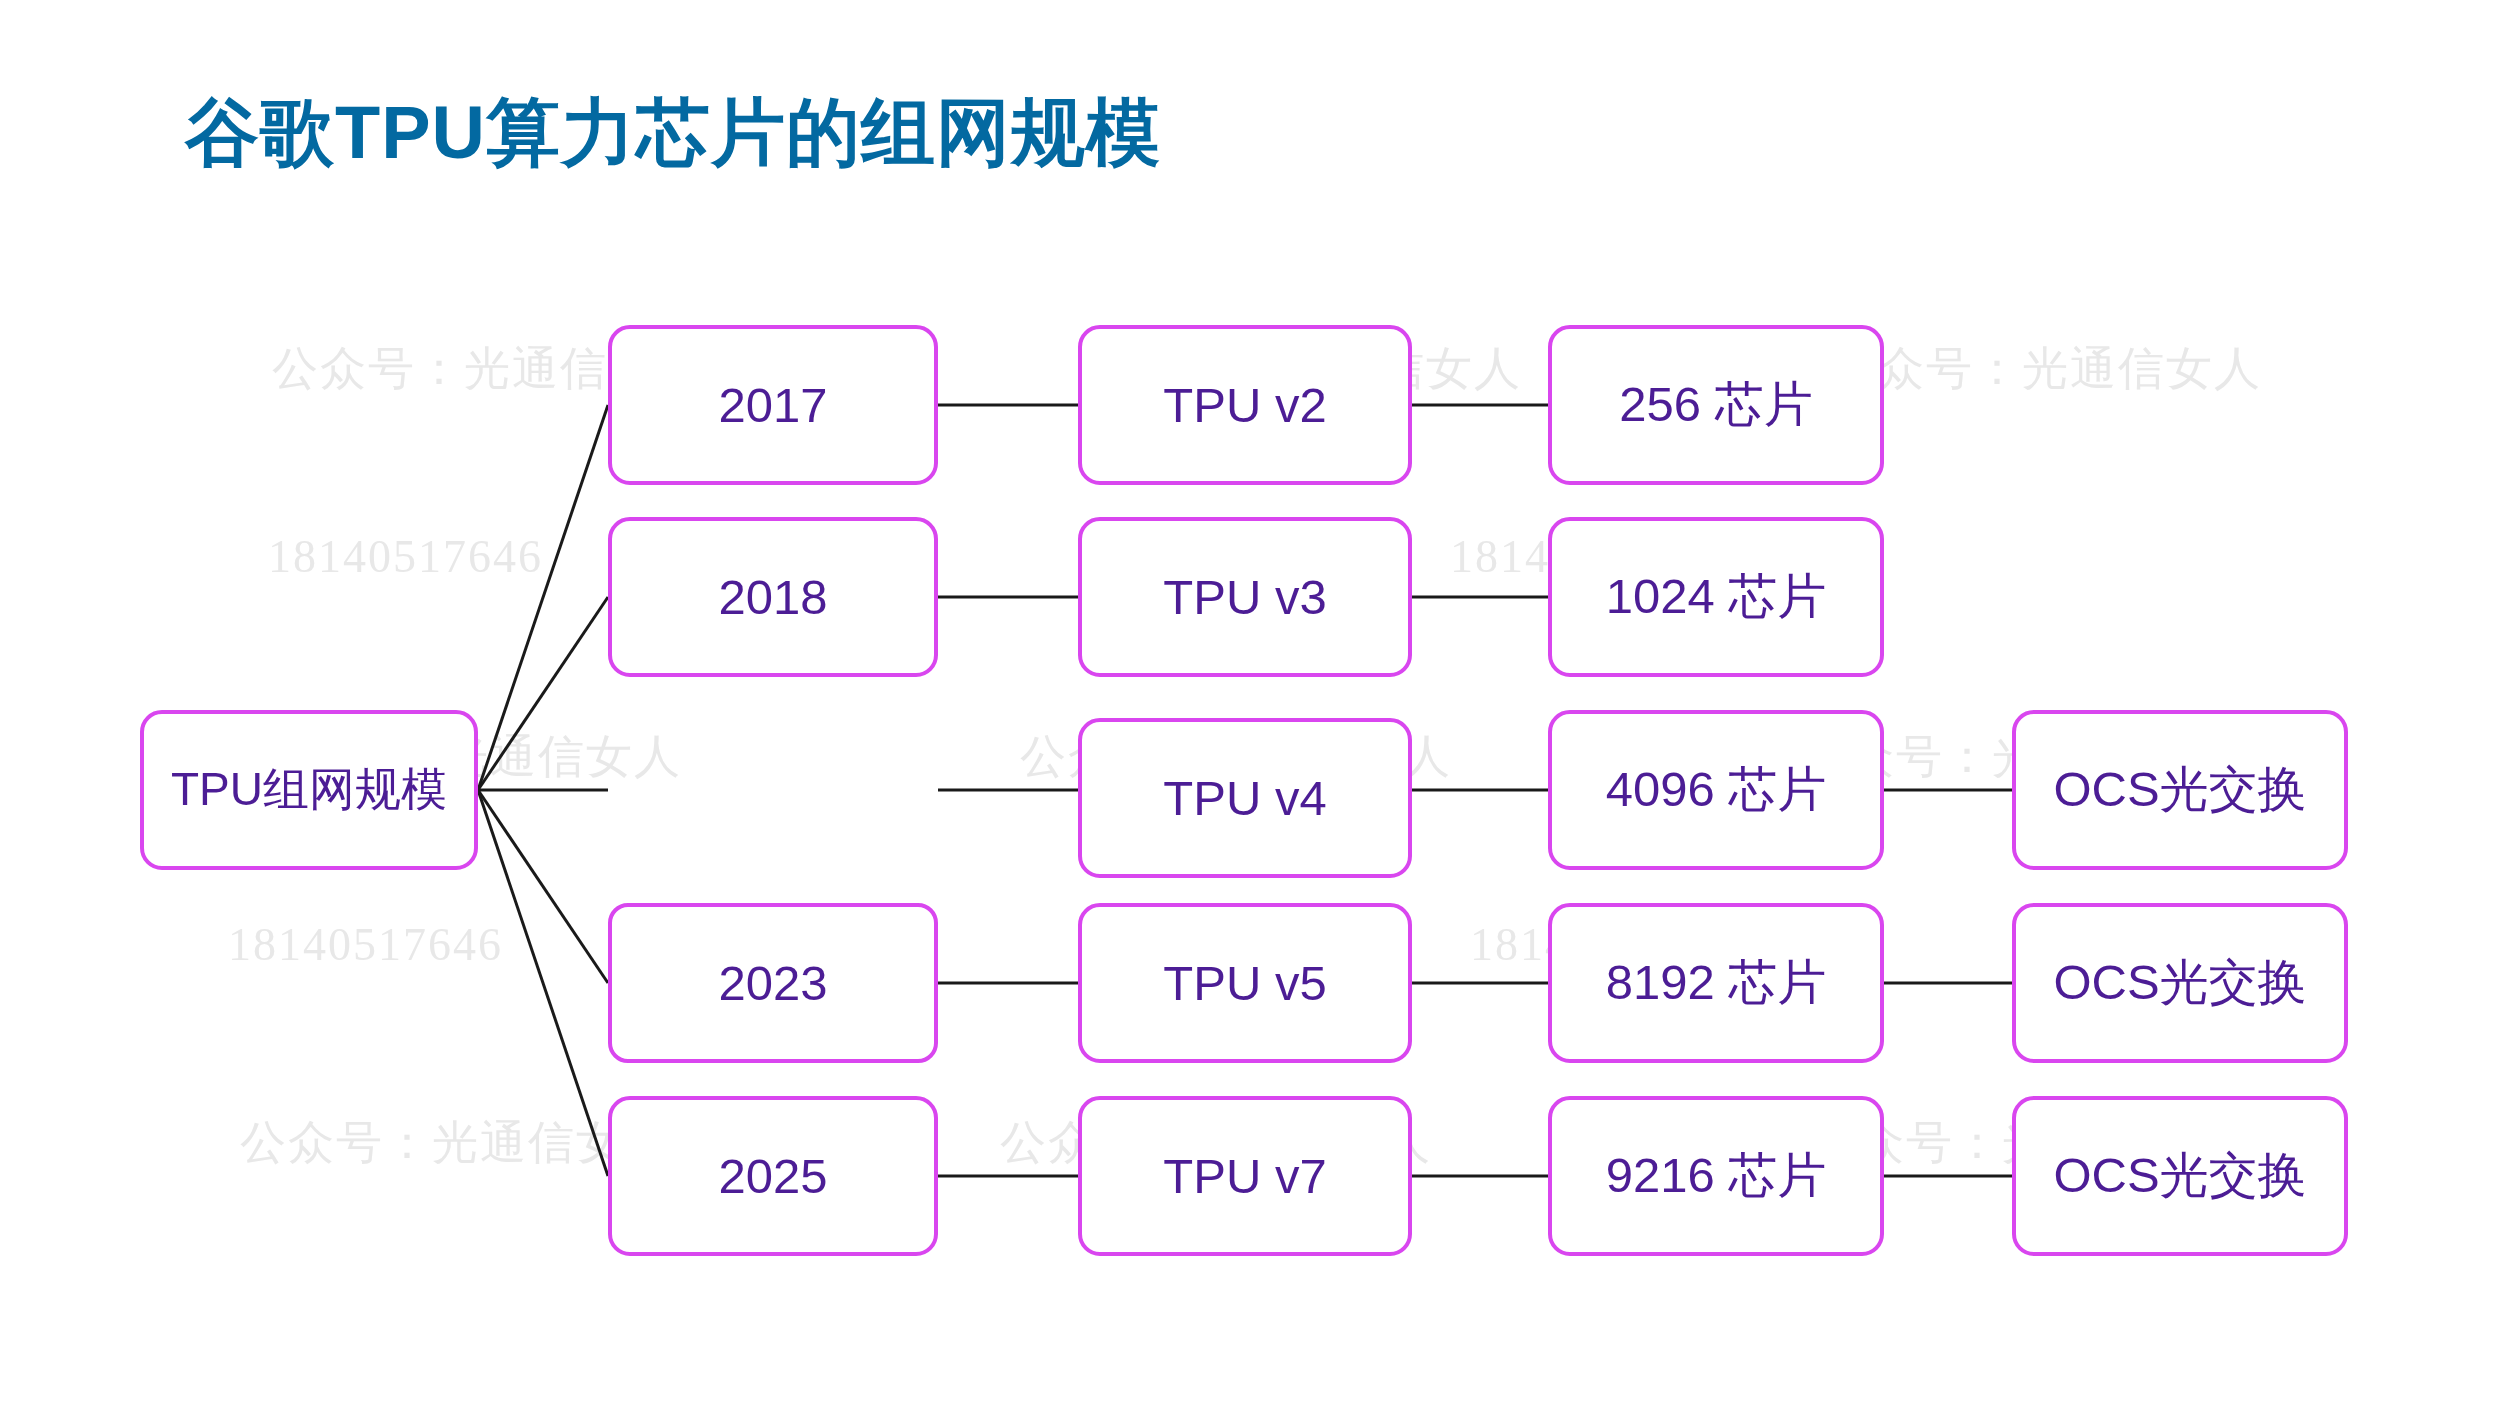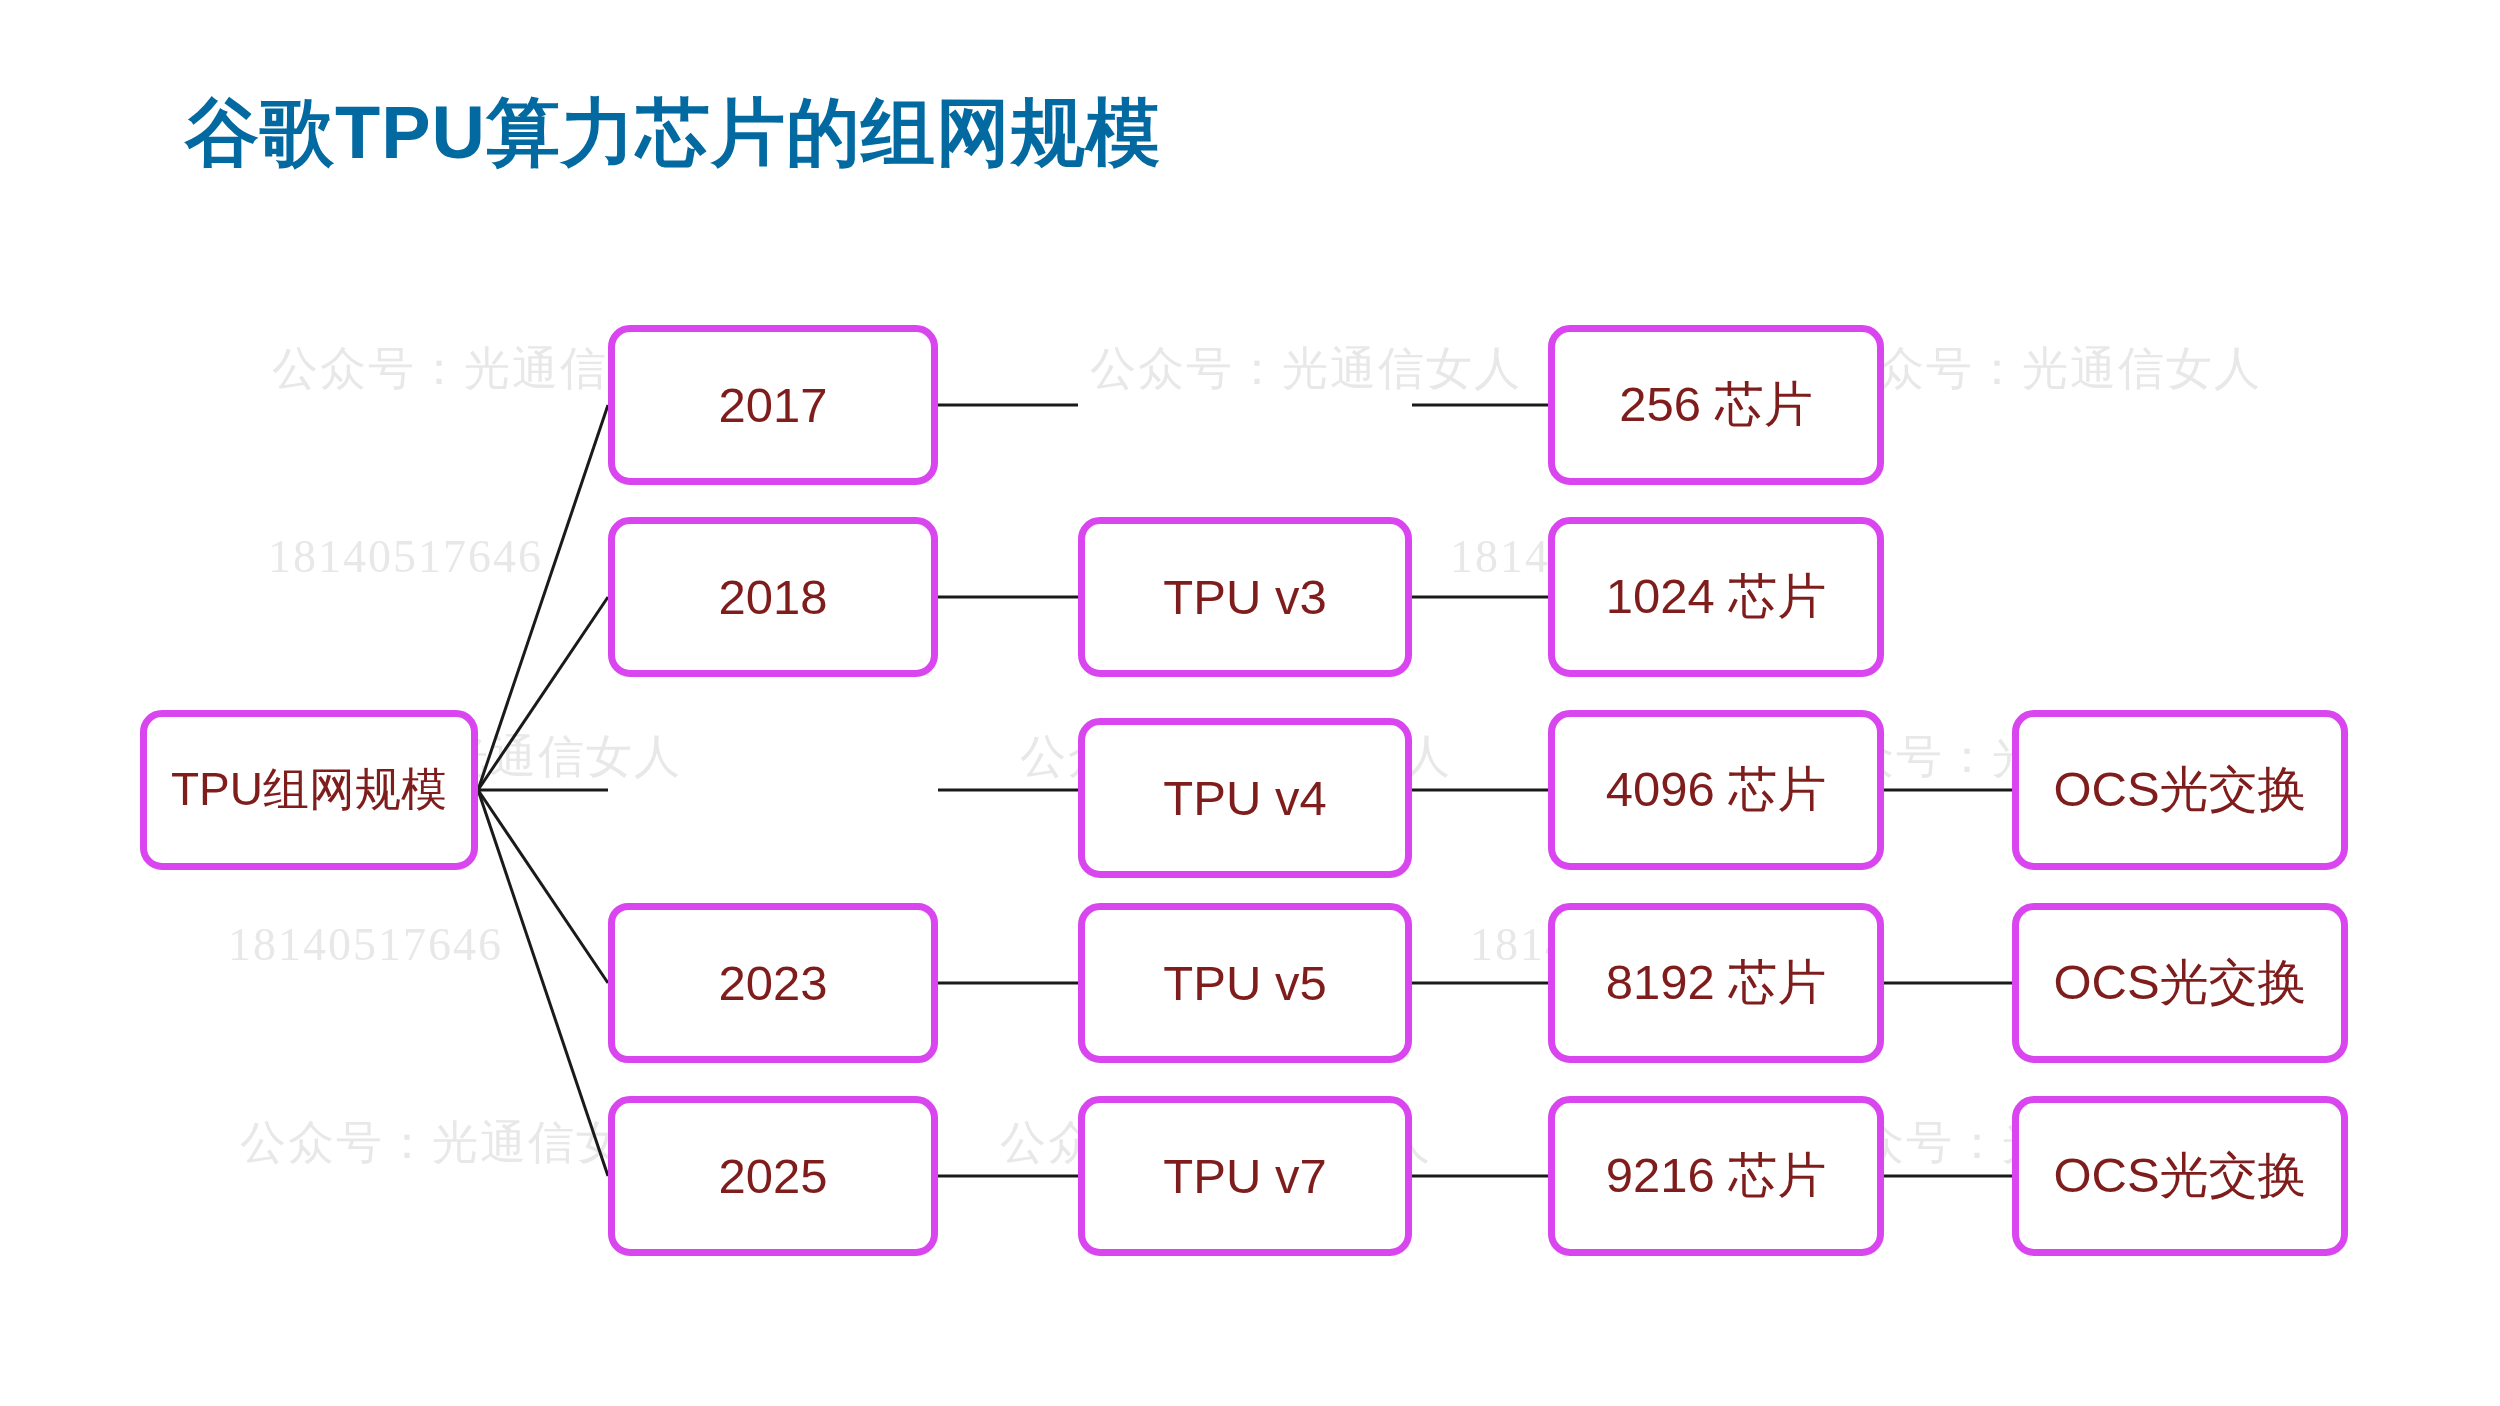--- a/index.html
+++ b/index.html
@@ -62,26 +62,26 @@
     white-space: nowrap;
     z-index: 4;
     font-family: "Liberation Sans", "DejaVu Sans", sans-serif;
   }
 
   
   .node {
     position: absolute;
     box-sizing: border-box;
     background: #ffffff;
-    border: 7px solid #d946ef;
+    border: 4px solid #d946ef;
     border-radius: 22px;
     display: flex;
     align-items: center;
     justify-content: center;
-    color: #7f1d1d;
+    color: #4c1d95;
     font-size: 49px;
     white-space: nowrap;
     z-index: 3;
     font-family: "Liberation Sans", "DejaVu Sans", sans-serif;
   }
   .node.root {
     font-size: 46px;
   }
 </style>
 </head>
@@ -140,20 +140,23 @@
 
 <div id="diagram-layer">
 
   <div class="node root" style="left:140px; top:710px; width:338px; height:160px;">
     <span>TPU组网规模</span>
   </div>
 
   <div class="node" style="left:608px; top:325px; width:330px; height:160px;">
     <span>2017</span>
   </div>
+  <div class="node" style="left:1078px; top:325px; width:334px; height:160px;">
+    <span>TPU v2</span>
+  </div>
   <div class="node" style="left:1548px; top:325px; width:336px; height:160px;">
     <span>256 芯片</span>
   </div>
 
   <div class="node" style="left:608px; top:517px; width:330px; height:160px;">
     <span>2018</span>
   </div>
   <div class="node" style="left:1078px; top:517px; width:334px; height:160px;">
     <span>TPU v3</span>
   </div>

